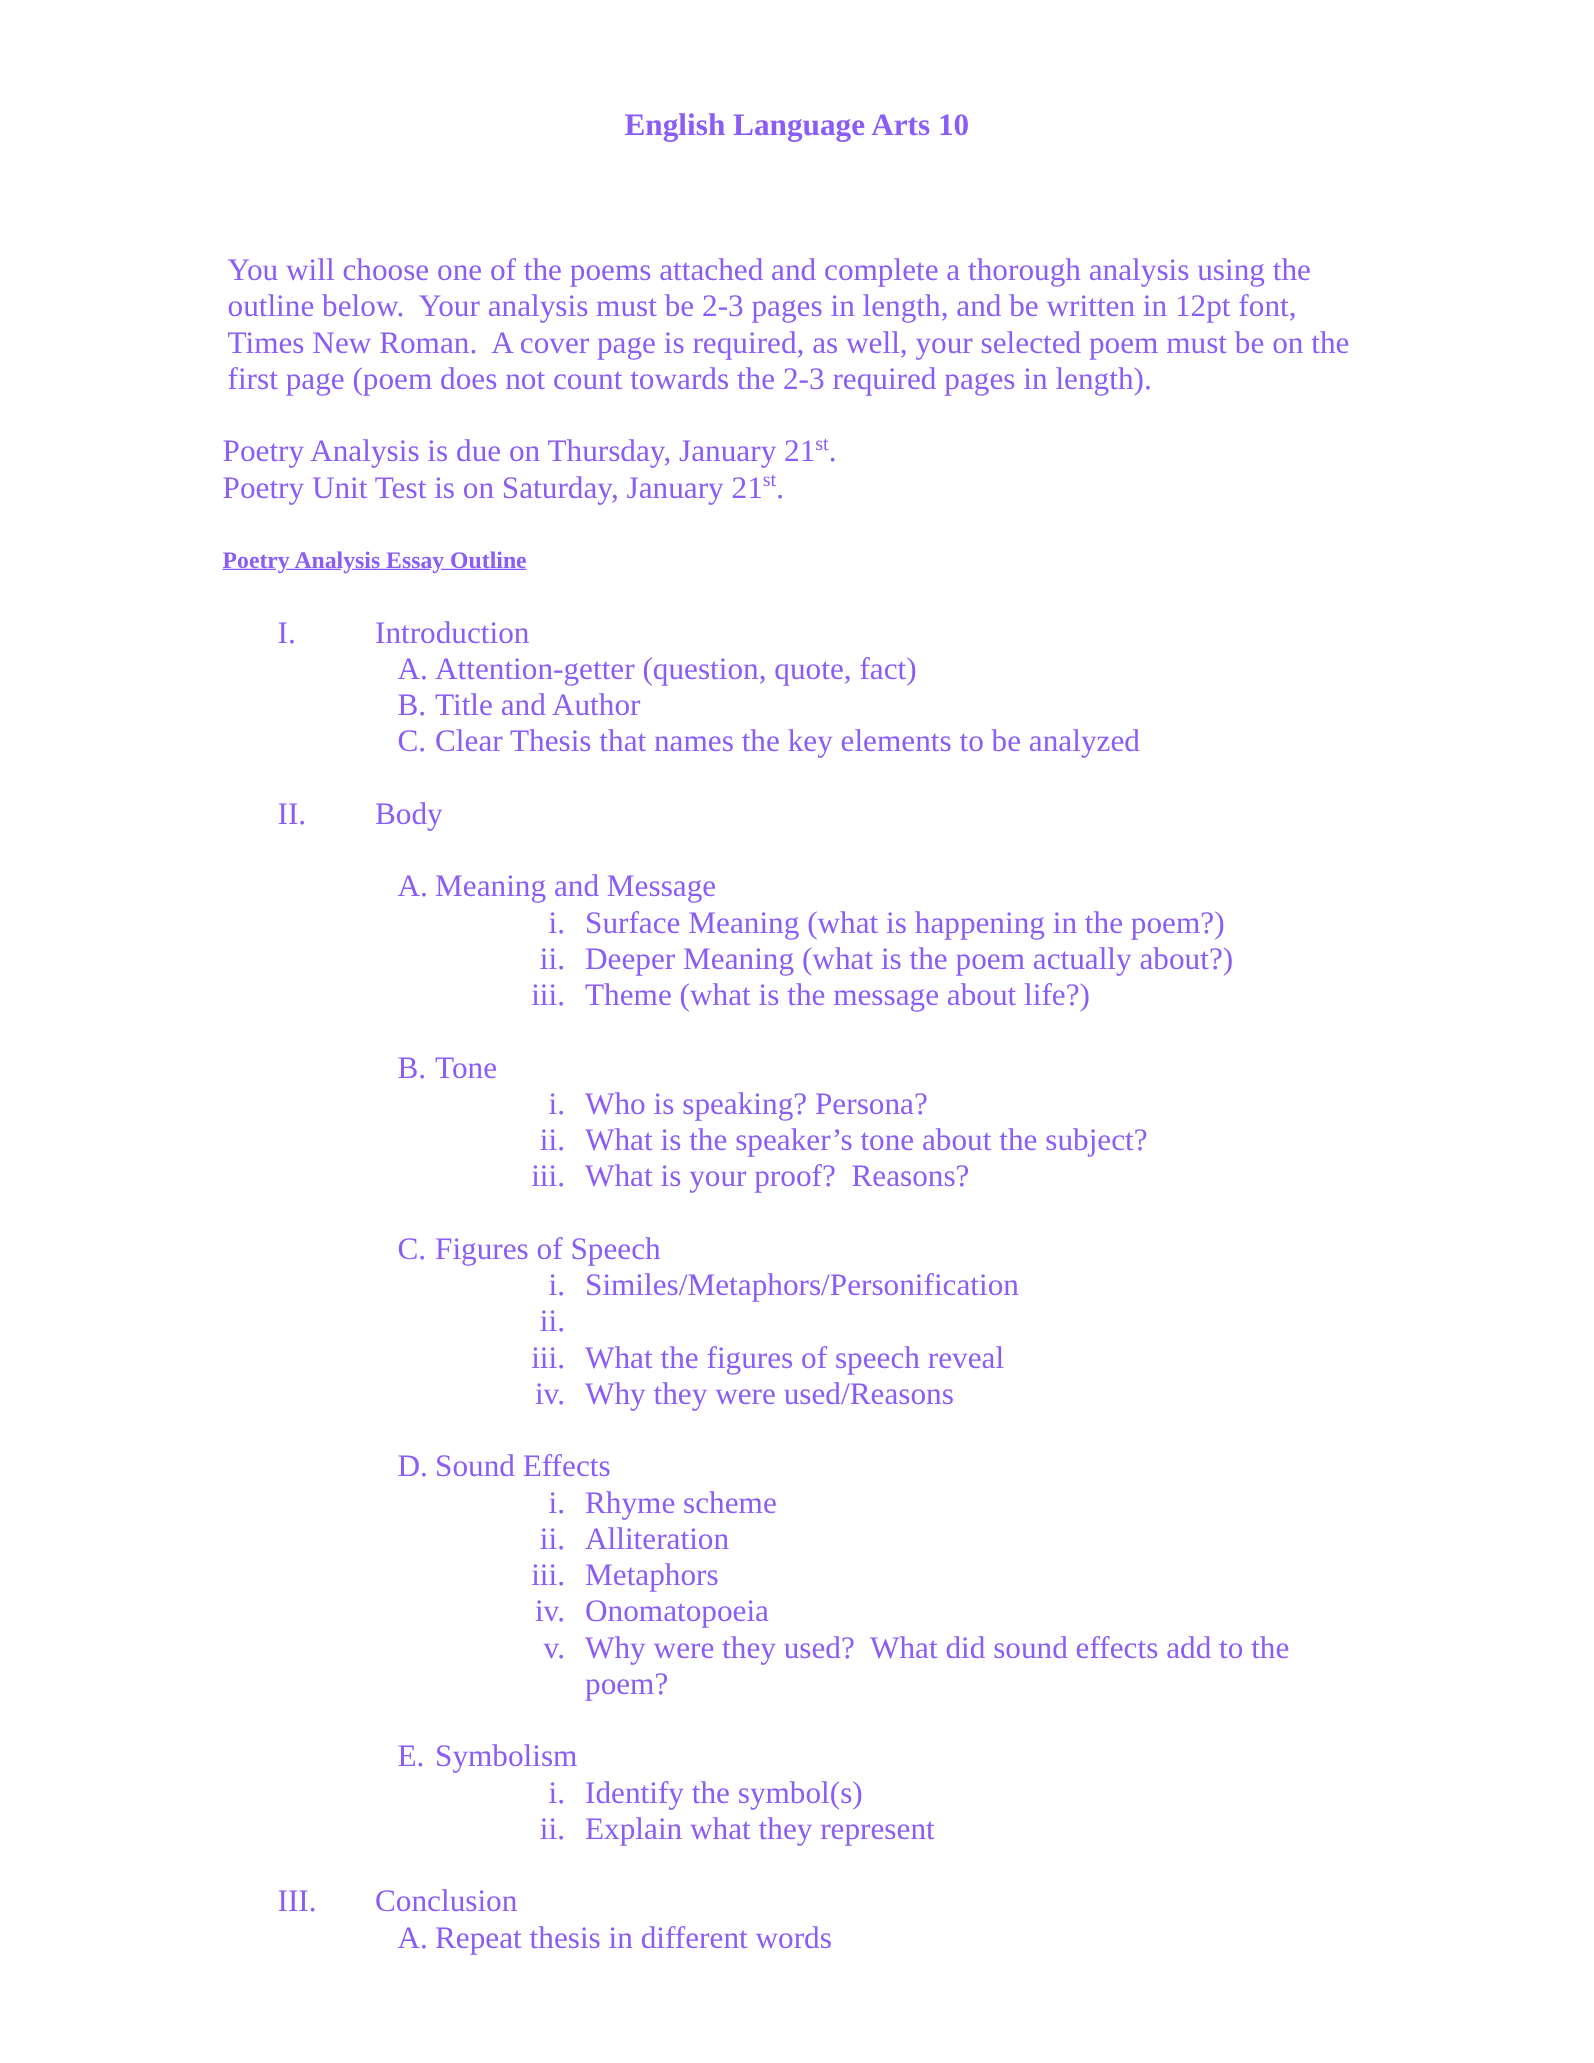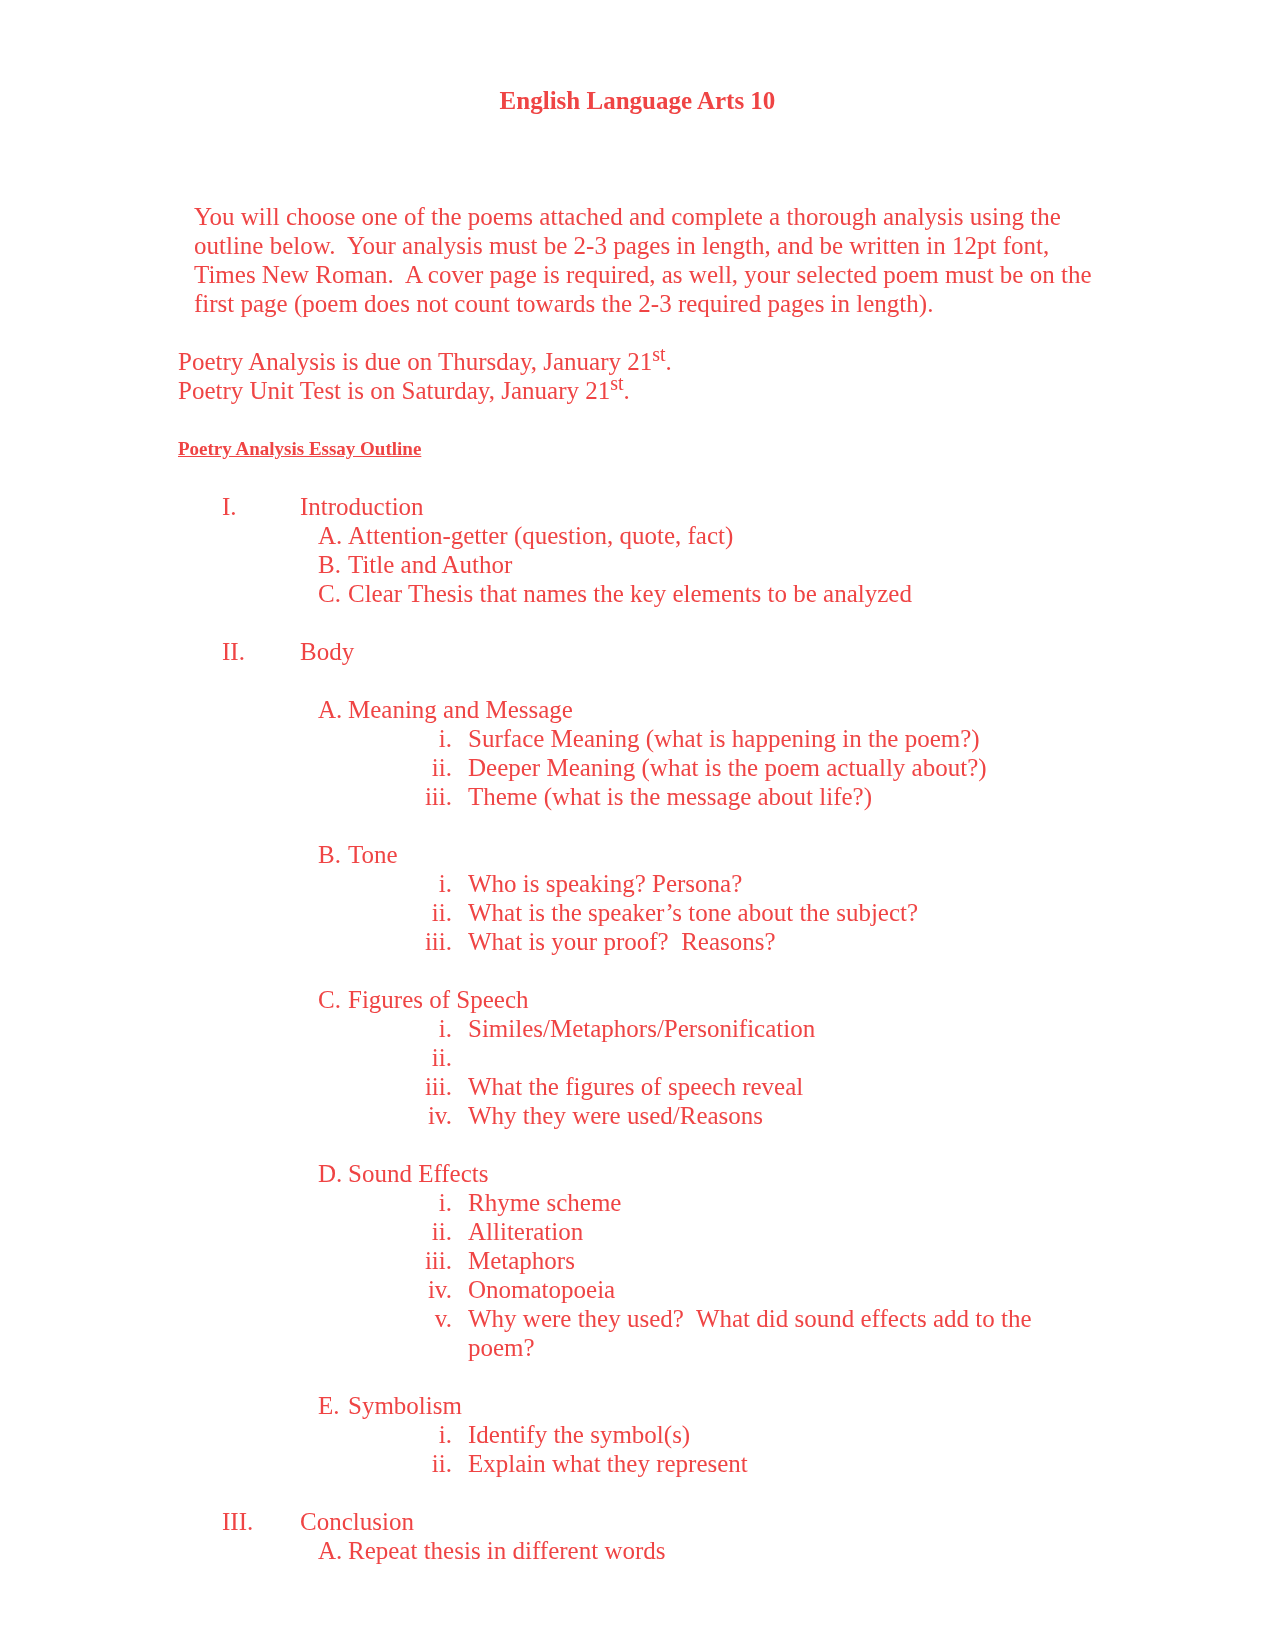--- a/index.html
+++ b/index.html
@@ -1,38 +1,38 @@
 <!DOCTYPE html>
 <html><head>
 <meta charset="utf-8">
 <style>
   html, body { margin: 0; padding: 0; background: #ffffff; }
   .page {
     position: relative;
     width: 1275px;
     height: 1650px;
     background: #ffffff;
-    color: #ef4444;
+    color: #8b5cf6;
     font-family: "Liberation Serif", "DejaVu Serif", serif;
     font-size: 25px;
     line-height: 29px;
     box-sizing: border-box;
     padding: 28px 178px 0 178px;
     overflow: hidden;
   }
   .doc-title { text-align: center; font-weight: bold; white-space: pre-wrap; }
   .intro-paragraph {
-    margin: 29px 0 0 16px;
+    margin: 29px 0 0 4px;
     width: 900px;
     white-space: pre-wrap;
   }
   .dates { margin-top: 29px; }
   .date-line { white-space: pre-wrap; }
   sup.ord {
-    font-size: 20px;
+    font-size: 16px;
     line-height: 0;
     vertical-align: super;
   }
   .outline-heading {
     margin: 29px 0 0 0;
     font-size: 19px;
     font-weight: bold;
     text-decoration: underline;
     line-height: 29px;
   }

